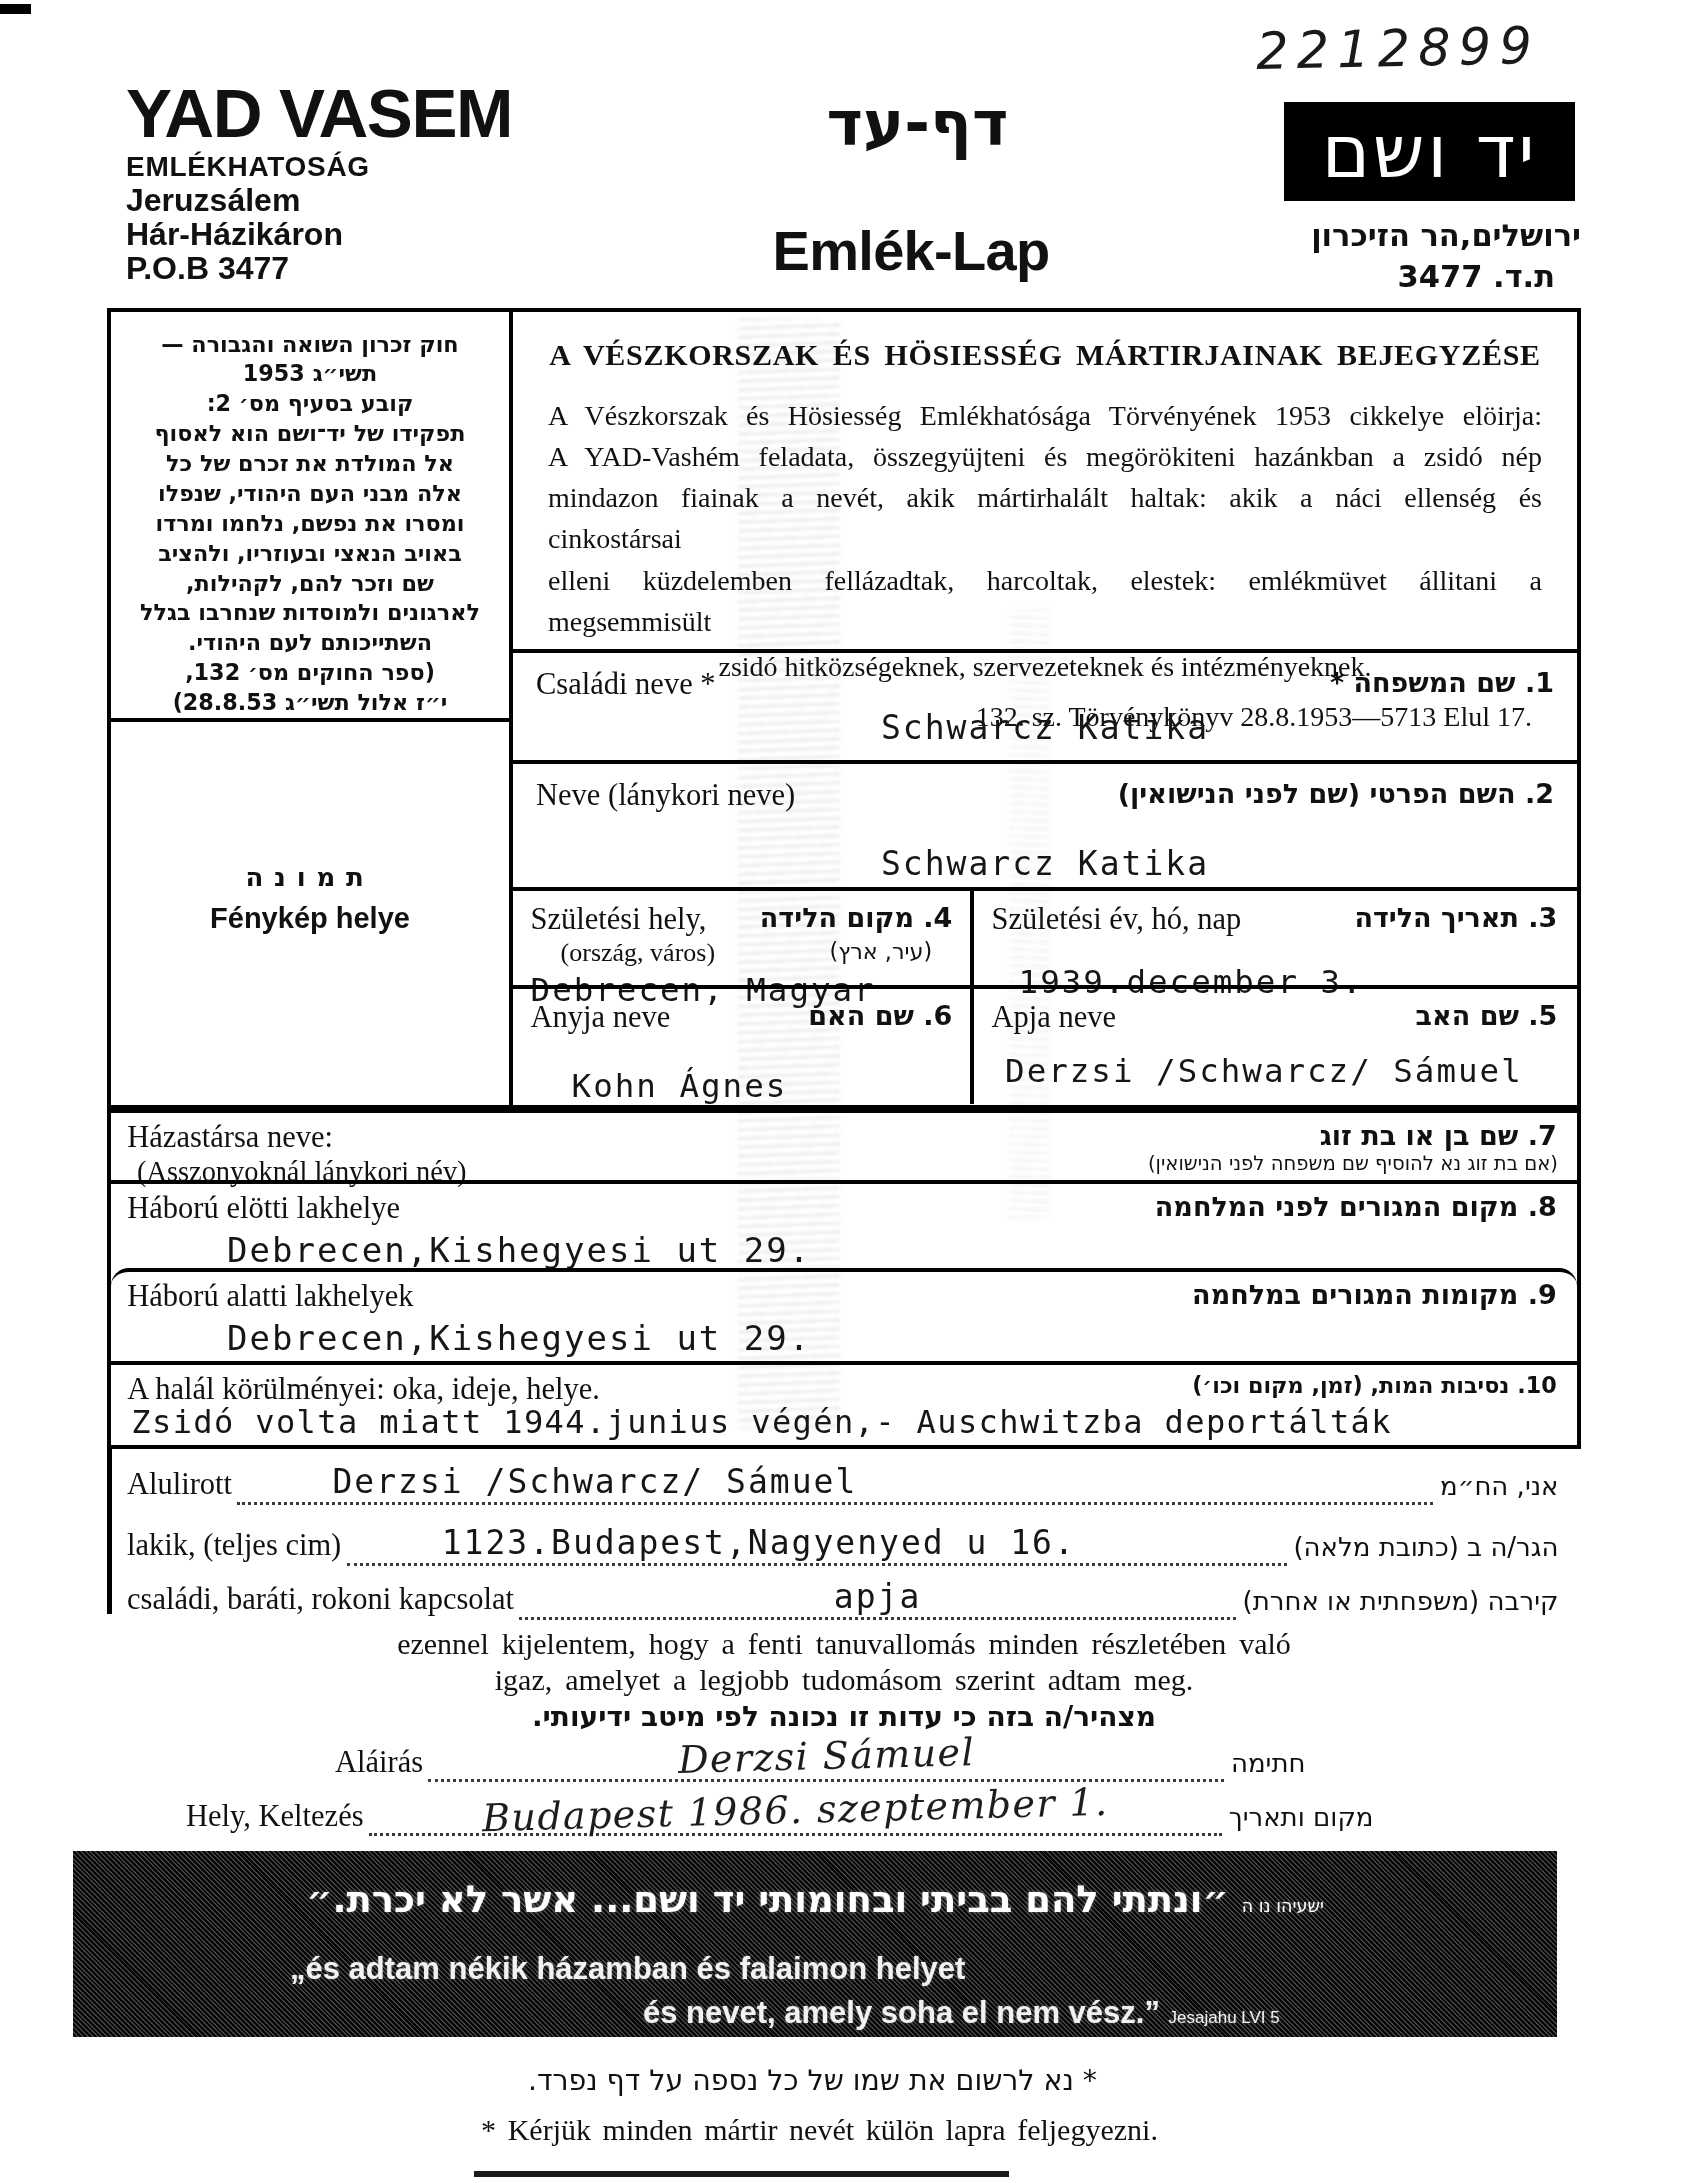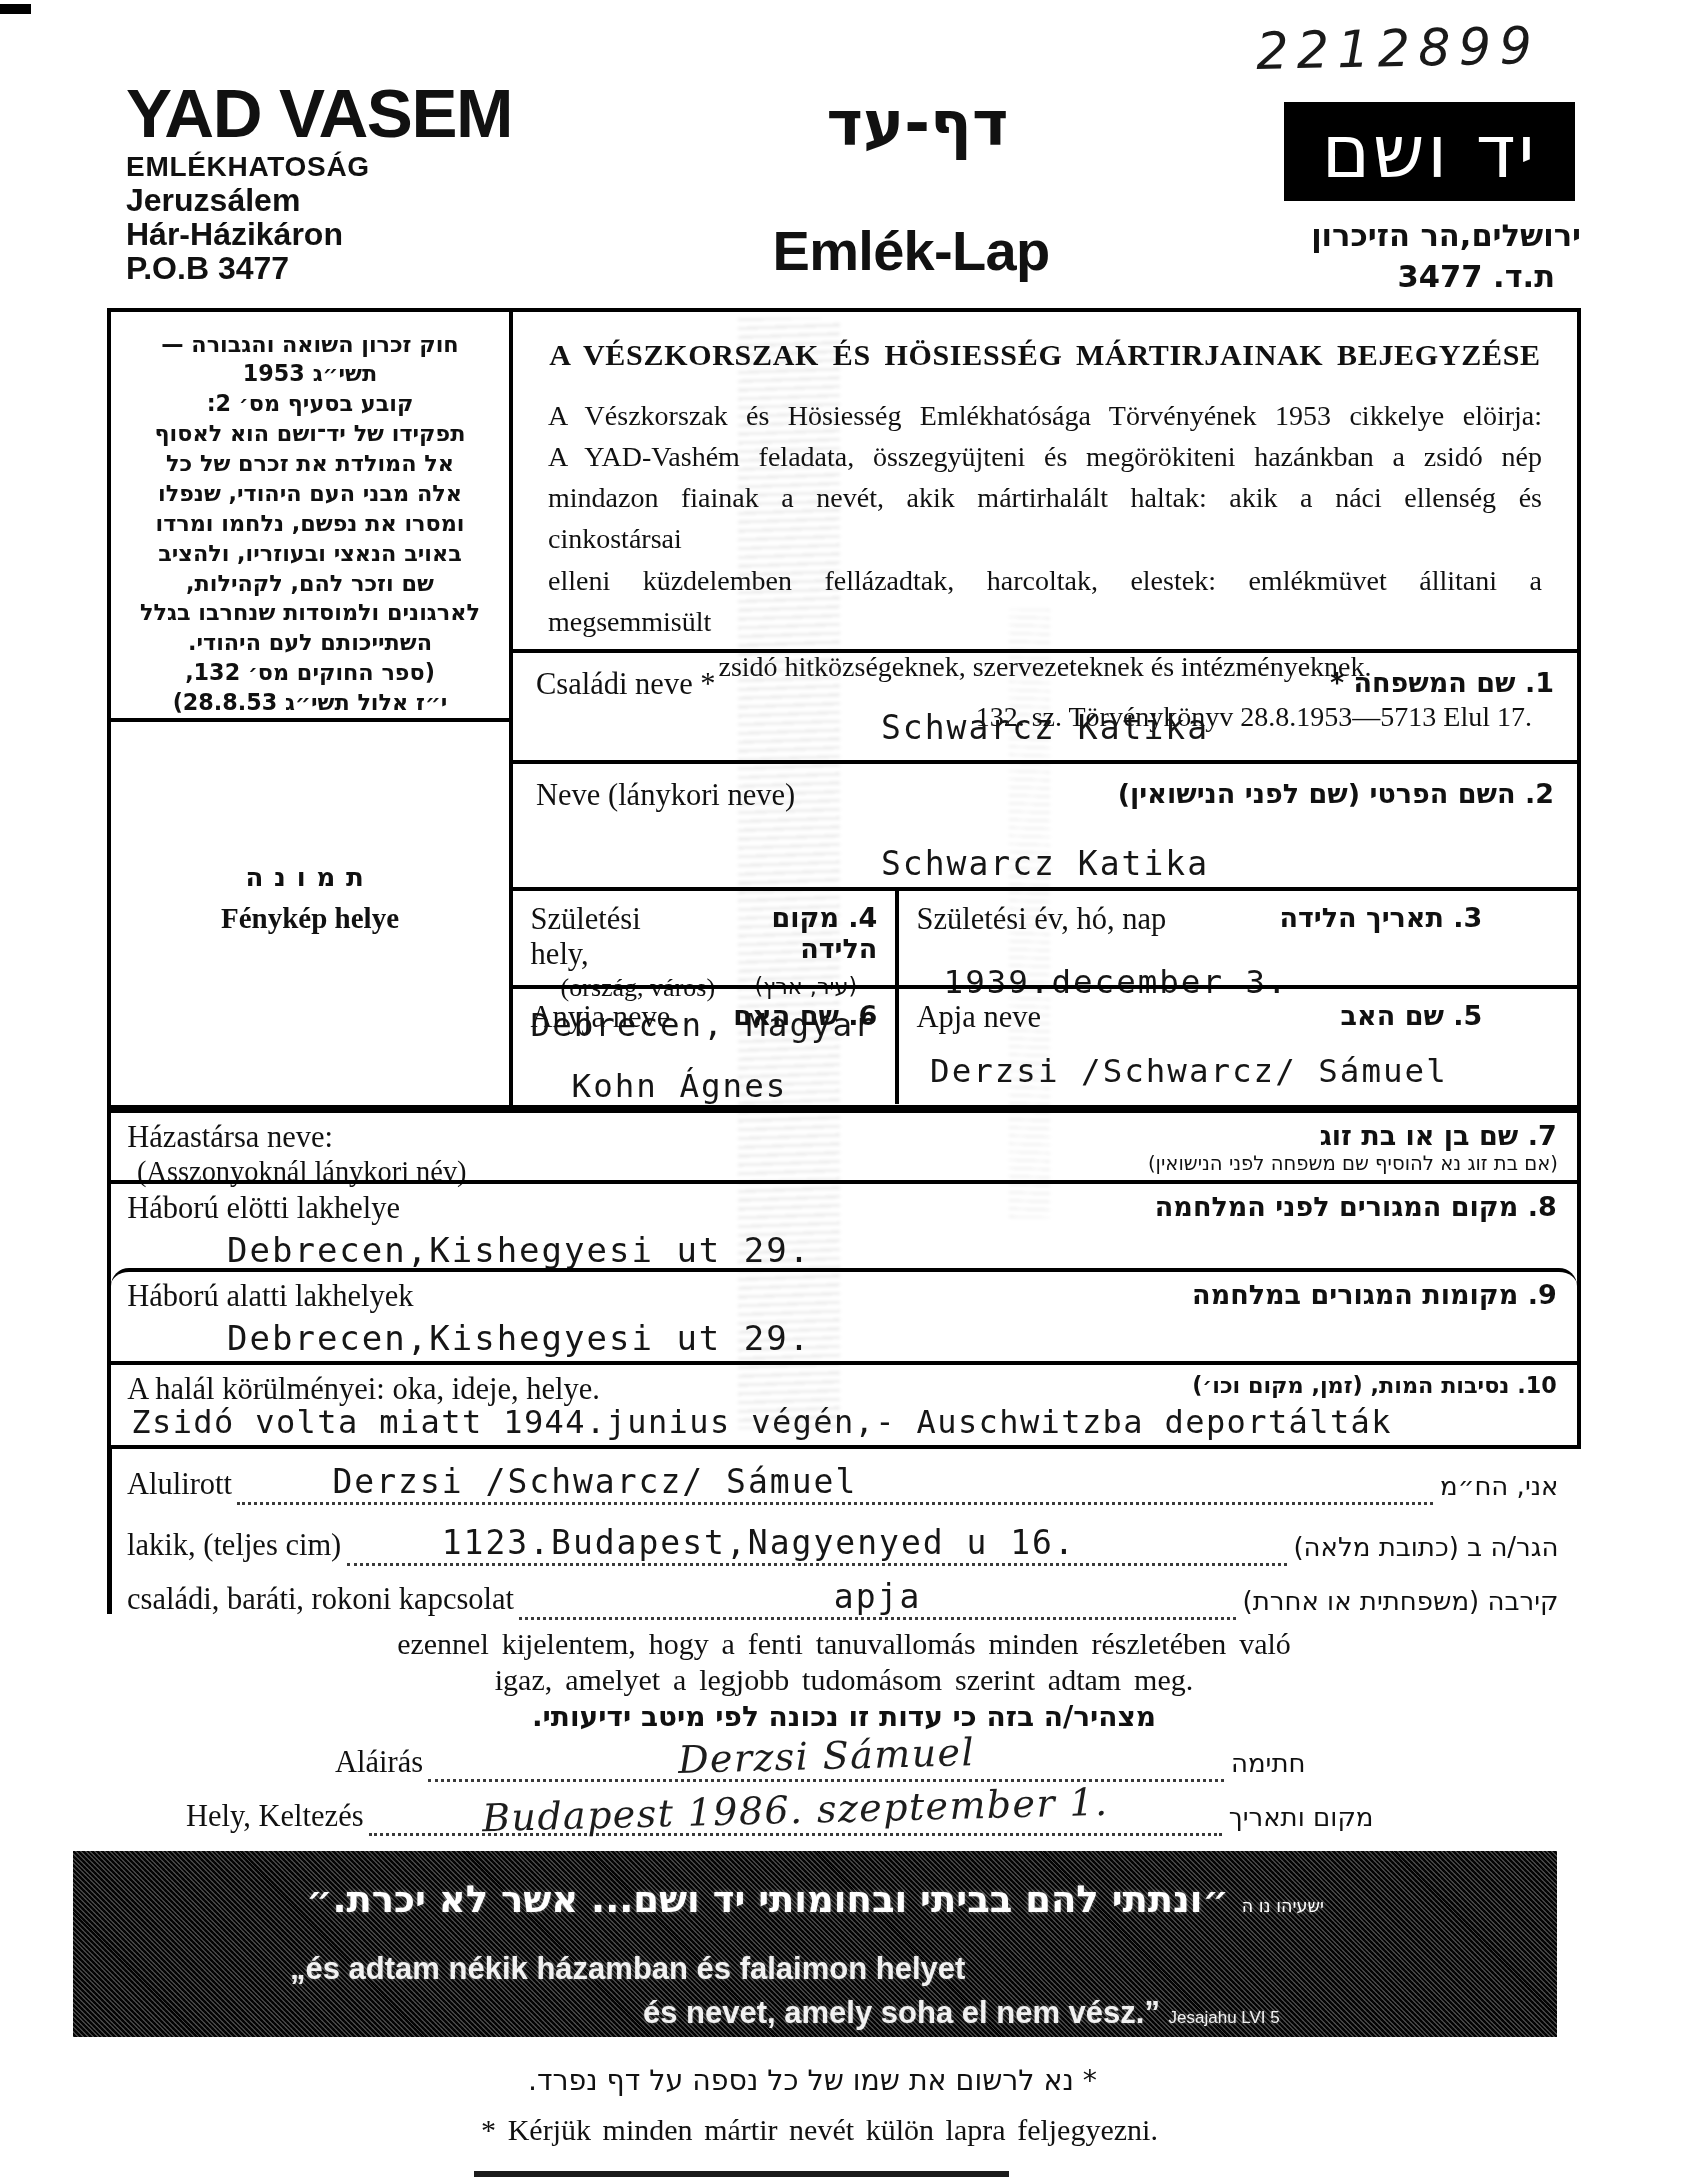--- a/index.html
+++ b/index.html
@@ -35,42 +35,42 @@
 
   
   .form-top { position:absolute; left:107px; top:308px; width:1474px; height:801px; }
   .left-col { position:absolute; left:0; top:0; width:402px; height:801px;
               border:4.7px solid #000; border-right:none; }
   .law-box  { height:410px; border-bottom:4.7px solid #000; padding:17.6px 12.2px 6.8px;
               font-family:"DejaVu Sans", sans-serif; font-weight:700; font-size:22.3px;
               line-height:1.34; text-align:center; direction:rtl; white-space:pre-line; }
   .photo-label { position:absolute; left:0; top:550px; width:100%; text-align:center; }
   .photo-he { font-family:"DejaVu Sans", sans-serif; font-weight:700; font-size:26px; letter-spacing:10.8px; }
-  .photo-hu { font-family:Liberation Serif, serif; font-weight:bold; font-size:29px; margin-top:9.5px; }
+  .photo-hu { font-family:Liberation Sans, sans-serif; font-weight:bold; font-size:29px; margin-top:9.5px; }
 
   .main-col { position:absolute; left:402px; top:0; width:1072px; height:801px; border:4.7px solid #000; }
   .intro    { height:337px; padding:26px 0 0; }
   .intro-title { text-align:center; font-weight:bold; font-size:30px; letter-spacing:0.7px; word-spacing:5.4px; }
   .intro-body  { margin-top:23px; padding:0 35px; font-size:28px; line-height:1.47;
                  text-align:justify; text-align-last:justify; word-spacing:6.1px; white-space:pre-line; }
   .intro-last  { text-align:center; font-size:28px; margin-top:9.5px; }
   .intro-ref   { text-align:right; padding-right:45px; font-size:28px; margin-top:17.6px; }
 
   .frow { border-top:4.7px solid #000; position:relative; }
   .r1 { height:111px; } .r2 { height:127px; }
   .labels { display:flex; justify-content:space-between; align-items:flex-start; padding:13.5px 23px 0 23px; }
   .lab-hu { font-size:30.5px; }
   .lab-he { font-family:"DejaVu Sans", sans-serif; font-weight:600; font-size:27px; direction:rtl; }
   .val-center { text-align:center; font-size:33px; margin-top:6.8px; }
   .r2 .val-center { margin-top:31px; }
 
   .split { display:flex; height:98px; }
   .r56.split { height:119px; }
   .cell { position:relative; padding:10.8px 17.6px 0 17.6px; }
-  .cell-l { width:386px; border-right:4.1px solid #000; }
+  .cell-l { width:461px; border-right:4.1px solid #000; }
   .cell-r { width:601px; }
   .cell .labels { padding:0; }
   .cell-sub { display:flex; justify-content:space-between; padding:1.4px 20.3px 0 30px; font-size:26px; }
   .cell-sub .he { font-size:22.3px; }
   .cell-val { font-size:32.5px; margin-top:2.7px; }
 
   
   .rows-bottom { position:absolute; left:107px; top:1109px; width:1474px; height:340px;
                  border-left:4.7px solid #000; border-right:4.7px solid #000; border-bottom:4.7px solid #000; }
   .brow { border-top:4.7px solid #000; position:relative; }

